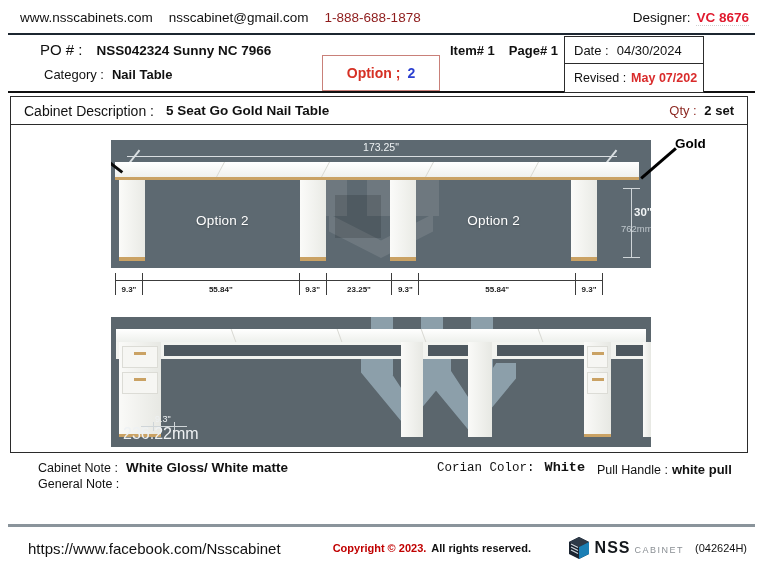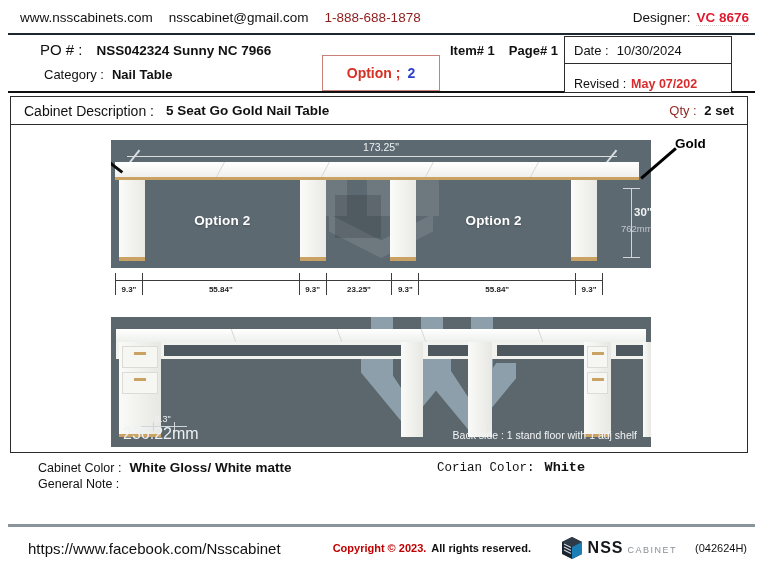--- a/index.html
+++ b/index.html
@@ -19,23 +19,23 @@
   .po-line { position:absolute; top:5px; left:32px; font-size:15px; }
   .po-line .val { font-weight:bold; font-size:13.5px; margin-left:14px; }
   .cat-line { position:absolute; top:31px; left:36px; font-size:13px; }
   .cat-line .val { font-weight:bold; margin-left:8px; }
   .itempage { position:absolute; top:7px; left:442px; font-size:13px; font-weight:bold; }
   .itempage span+span { margin-left:14px; }
   .option-box { position:absolute; top:19px; left:314px; width:118px; height:36px; border:1.5px solid #c98079; background:#fff;
                 display:flex; align-items:center; justify-content:center; font-size:14px; font-weight:bold; }
   .option-box .opt-label { color:#d63125; }
   .option-box .opt-val { color:#2b3fd0; margin-left:7px; }
-  .date-box { position:absolute; top:0; left:556px; width:168px; height:57px; border:1.5px solid #2c2c2c; background:#fff; }
+  .date-box { position:absolute; top:0; left:556px; width:140px; height:57px; border:1.5px solid #2c2c2c; background:#fff; }
   .date-row { height:27px; border-bottom:1.2px solid #2c2c2c; display:flex; align-items:center; padding-left:9px; font-size:13px; }
-  .rev-row { height:27px; display:flex; align-items:flex-end; padding-left:9px; font-size:12.5px; }
+  .rev-row { height:27px; display:flex; align-items:center; padding-left:9px; font-size:12.5px; }
   .rev-row .rev-val { color:#d92b2b; font-weight:bold; margin-left:5px; }
   .date-row .date-val { margin-left:8px; }
 
   
   .main-box { position:absolute; top:96px; left:10px; width:738px; height:357px; border:1.5px solid #2b2b2b; background:#fff; }
   .desc-row { height:28px; border-bottom:1.5px solid #2b2b2b; display:flex; align-items:center; padding:0 13px; }
   .desc-label { font-size:14px; }
   .desc-val { font-size:13.5px; font-weight:bold; margin-left:12px; }
   .qty { margin-left:auto; font-size:13px; }
   .qty .qty-label { color:#8e2a24; }
@@ -56,21 +56,21 @@
   .dim173-tickL { left:22px; transform:rotate(38deg); }
   .dim173-tickR { right:40px; transform:rotate(38deg); }
   .ftable-top { position:absolute; top:22px; left:4px; right:12px; height:15px; background:linear-gradient(#ffffff,#f0f1ee); z-index:2; }
   .ftable-top .seam { position:absolute; top:0; width:1px; height:15px; background:#d8d8d2; transform:skewX(-28deg); }
   .ftable-gold { position:absolute; top:37px; left:4px; right:12px; height:3px; background:#caa264; z-index:2; }
   .gold-tickL { position:absolute; left:-3px; top:26px; width:16px; height:3px; background:#0a0a0a; transform:rotate(38deg); z-index:4; }
   .slot-row { position:absolute; left:8px; right:54px; top:40px; bottom:7px; display:flex; }
   .slot-pedestal { position:relative; background:linear-gradient(to right,#fbfbf9,#e9eae5); }
   .slot-pedestal::after { content:""; position:absolute; left:0; right:0; bottom:0; height:4px; background:#caa264; }
   .slot-opening { position:relative; display:flex; align-items:center; justify-content:center; }
-  .slot-opening .opt2 { color:#fff; font-weight:bold; font-size:13.5px; letter-spacing:.2px; text-shadow:0 1px 2px rgba(0,0,0,.25); }
+  .slot-opening .opt2 { color:#fff; font-weight:normal; font-size:13.5px; letter-spacing:.2px; text-shadow:0 1px 2px rgba(0,0,0,.25); }
   .slot-center { position:relative; }
   .slot-center::before { content:""; position:absolute; left:14%; right:14%; top:18%; bottom:28%; background:rgba(0,0,0,.14); }
   .dim30-line { position:absolute; left:520px; top:48px; bottom:10px; width:1px; background:#cfd5d8; }
   .dim30-cap-t { position:absolute; left:512px; top:48px; width:17px; height:1px; background:#cfd5d8; }
   .dim30-cap-b { position:absolute; left:512px; bottom:10px; width:17px; height:1px; background:#cfd5d8; }
   .dim30 { position:absolute; left:523px; top:66px; color:#f2f5f6; font-size:11.5px; font-weight:bold; }
   .dim762 { position:absolute; left:510px; top:83px; color:#bfc7cc; font-size:9.5px; }
 
   .gold-label { position:absolute; left:664px; top:39px; font-size:13.5px; font-weight:bold; color:#000; z-index:5; }
   .gold-leader { position:absolute; left:630px; top:80px; width:46px; height:2.5px; background:#000; transform:rotate(-41deg); transform-origin:0 50%; z-index:5; }
@@ -115,21 +115,21 @@
   
   .ftr-rule { position:absolute; top:524px; left:8px; right:8px; height:3px; background:#8a949b; }
   .ftr { position:absolute; top:536px; left:28px; right:16px; display:flex; align-items:center; }
   .fb { font-size:15px; }
   .copy { margin-left:52px; font-size:11px; font-weight:bold; }
   .copy .red { color:#c00000; }
   .copy .blk { color:#101010; margin-left:5px; }
   .logo { margin-left:auto; display:flex; align-items:center; }
   .logo-nss { font-size:16px; font-weight:bold; letter-spacing:1px; margin-left:5px; color:#14181c; }
   .logo-cab { font-size:9px; letter-spacing:1.5px; color:#8a8f94; margin-left:4px; margin-top:3px; }
-  .logo-code { font-size:11px; margin-left:18px; }
+  .logo-code { font-size:11px; margin-left:11px; }
 </style>
 </head>
 <body>
 
 <div id="page">
 
   <div class="hdr">
     <span>www.nsscabinets.com</span>
     <span class="email">nsscabinet@gmail.com</span>
     <span class="phone">1-888-688-1878</span>
@@ -148,21 +148,21 @@
     <div class="itempage">
       <span>Item# 1</span><span>Page# 1</span>
     </div>
     <div class="option-box">
       <span class="opt-label">Option ;</span>
       <span class="opt-val">2</span>
     </div>
     <div class="date-box">
       <div class="date-row">
         <span>Date :</span>
-        <span class="date-val">10/30/2024</span>
+        <span class="date-val">04/30/2024</span>
       </div>
       <div class="rev-row">
         <span>Revised :</span>
         <span class="rev-val">May 07/202</span>
       </div>
     </div>
   </div>
 
   <div class="main-box">
     <div class="desc-row">
@@ -255,29 +255,31 @@
             <span class="pull"></span>
           </div>
         <div class="drawer" style="top:30px">
             <span class="pull"></span>
           </div>
       </div>
       <div class="bped" style="left:532px; width:8px;"></div>
       <div class="bdim93">9.3"</div>
       <div class="bdim93-line"></div>
       <div class="bdim236">236.22mm</div>
-      <div class="backnote">Back side : 1 stand floor with 1 adj shelf</div>
     </div>
   </div>
 
   <div class="notes-cab">
-    <span>Cabinet Color :</span><span class="val">White Gloss/ White matte</span>
+    <span>Cabinet Note :</span><span class="val">White Gloss/ White matte</span>
   </div>
   <div class="notes-corian">
     <span>Corian Color:</span><span class="val">White</span>
+  </div>
+  <div class="notes-pull">
+    <span>Pull Handle :</span><span class="val">white pull</span>
   </div>
   <div class="notes-general">
     <span>General Note :</span>
   </div>
 
   <div class="ftr-rule"></div>
   <div class="ftr">
     <span class="fb">https://www.facebook.com/Nsscabinet</span>
     <span class="copy">
       <span class="red">Copyright © 2023.</span><span class="blk">All rights reserved.</span>

